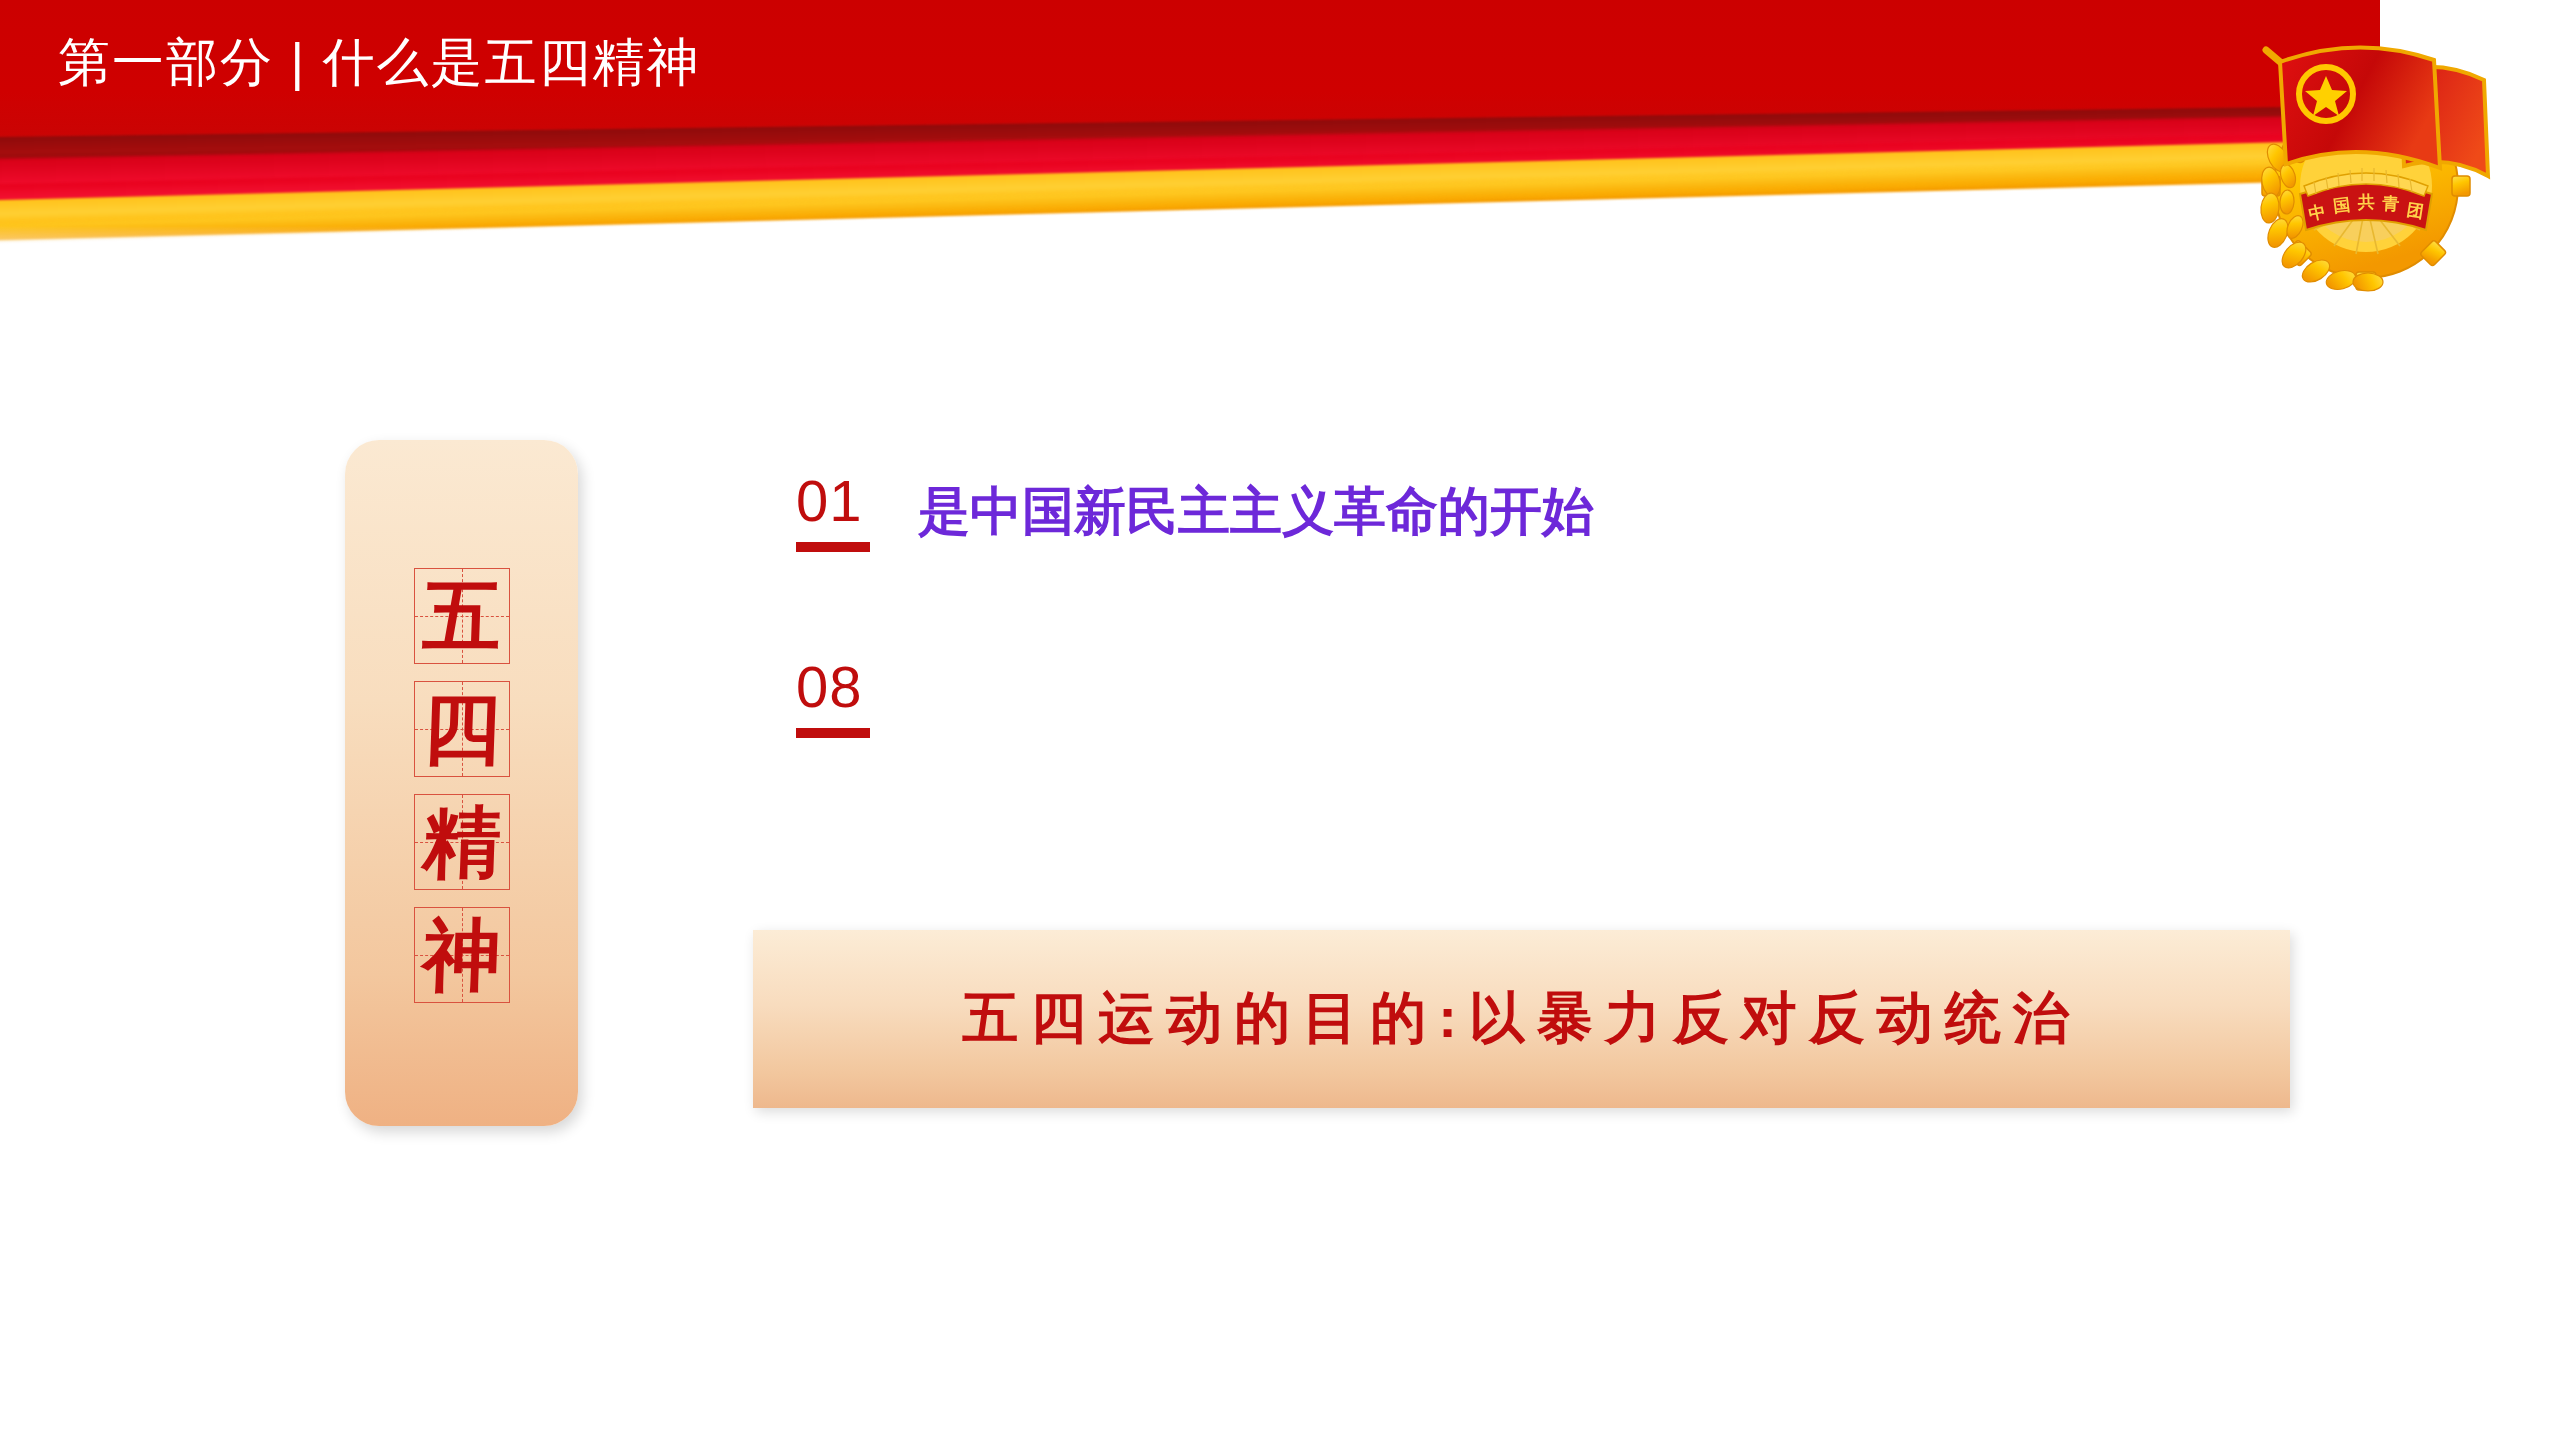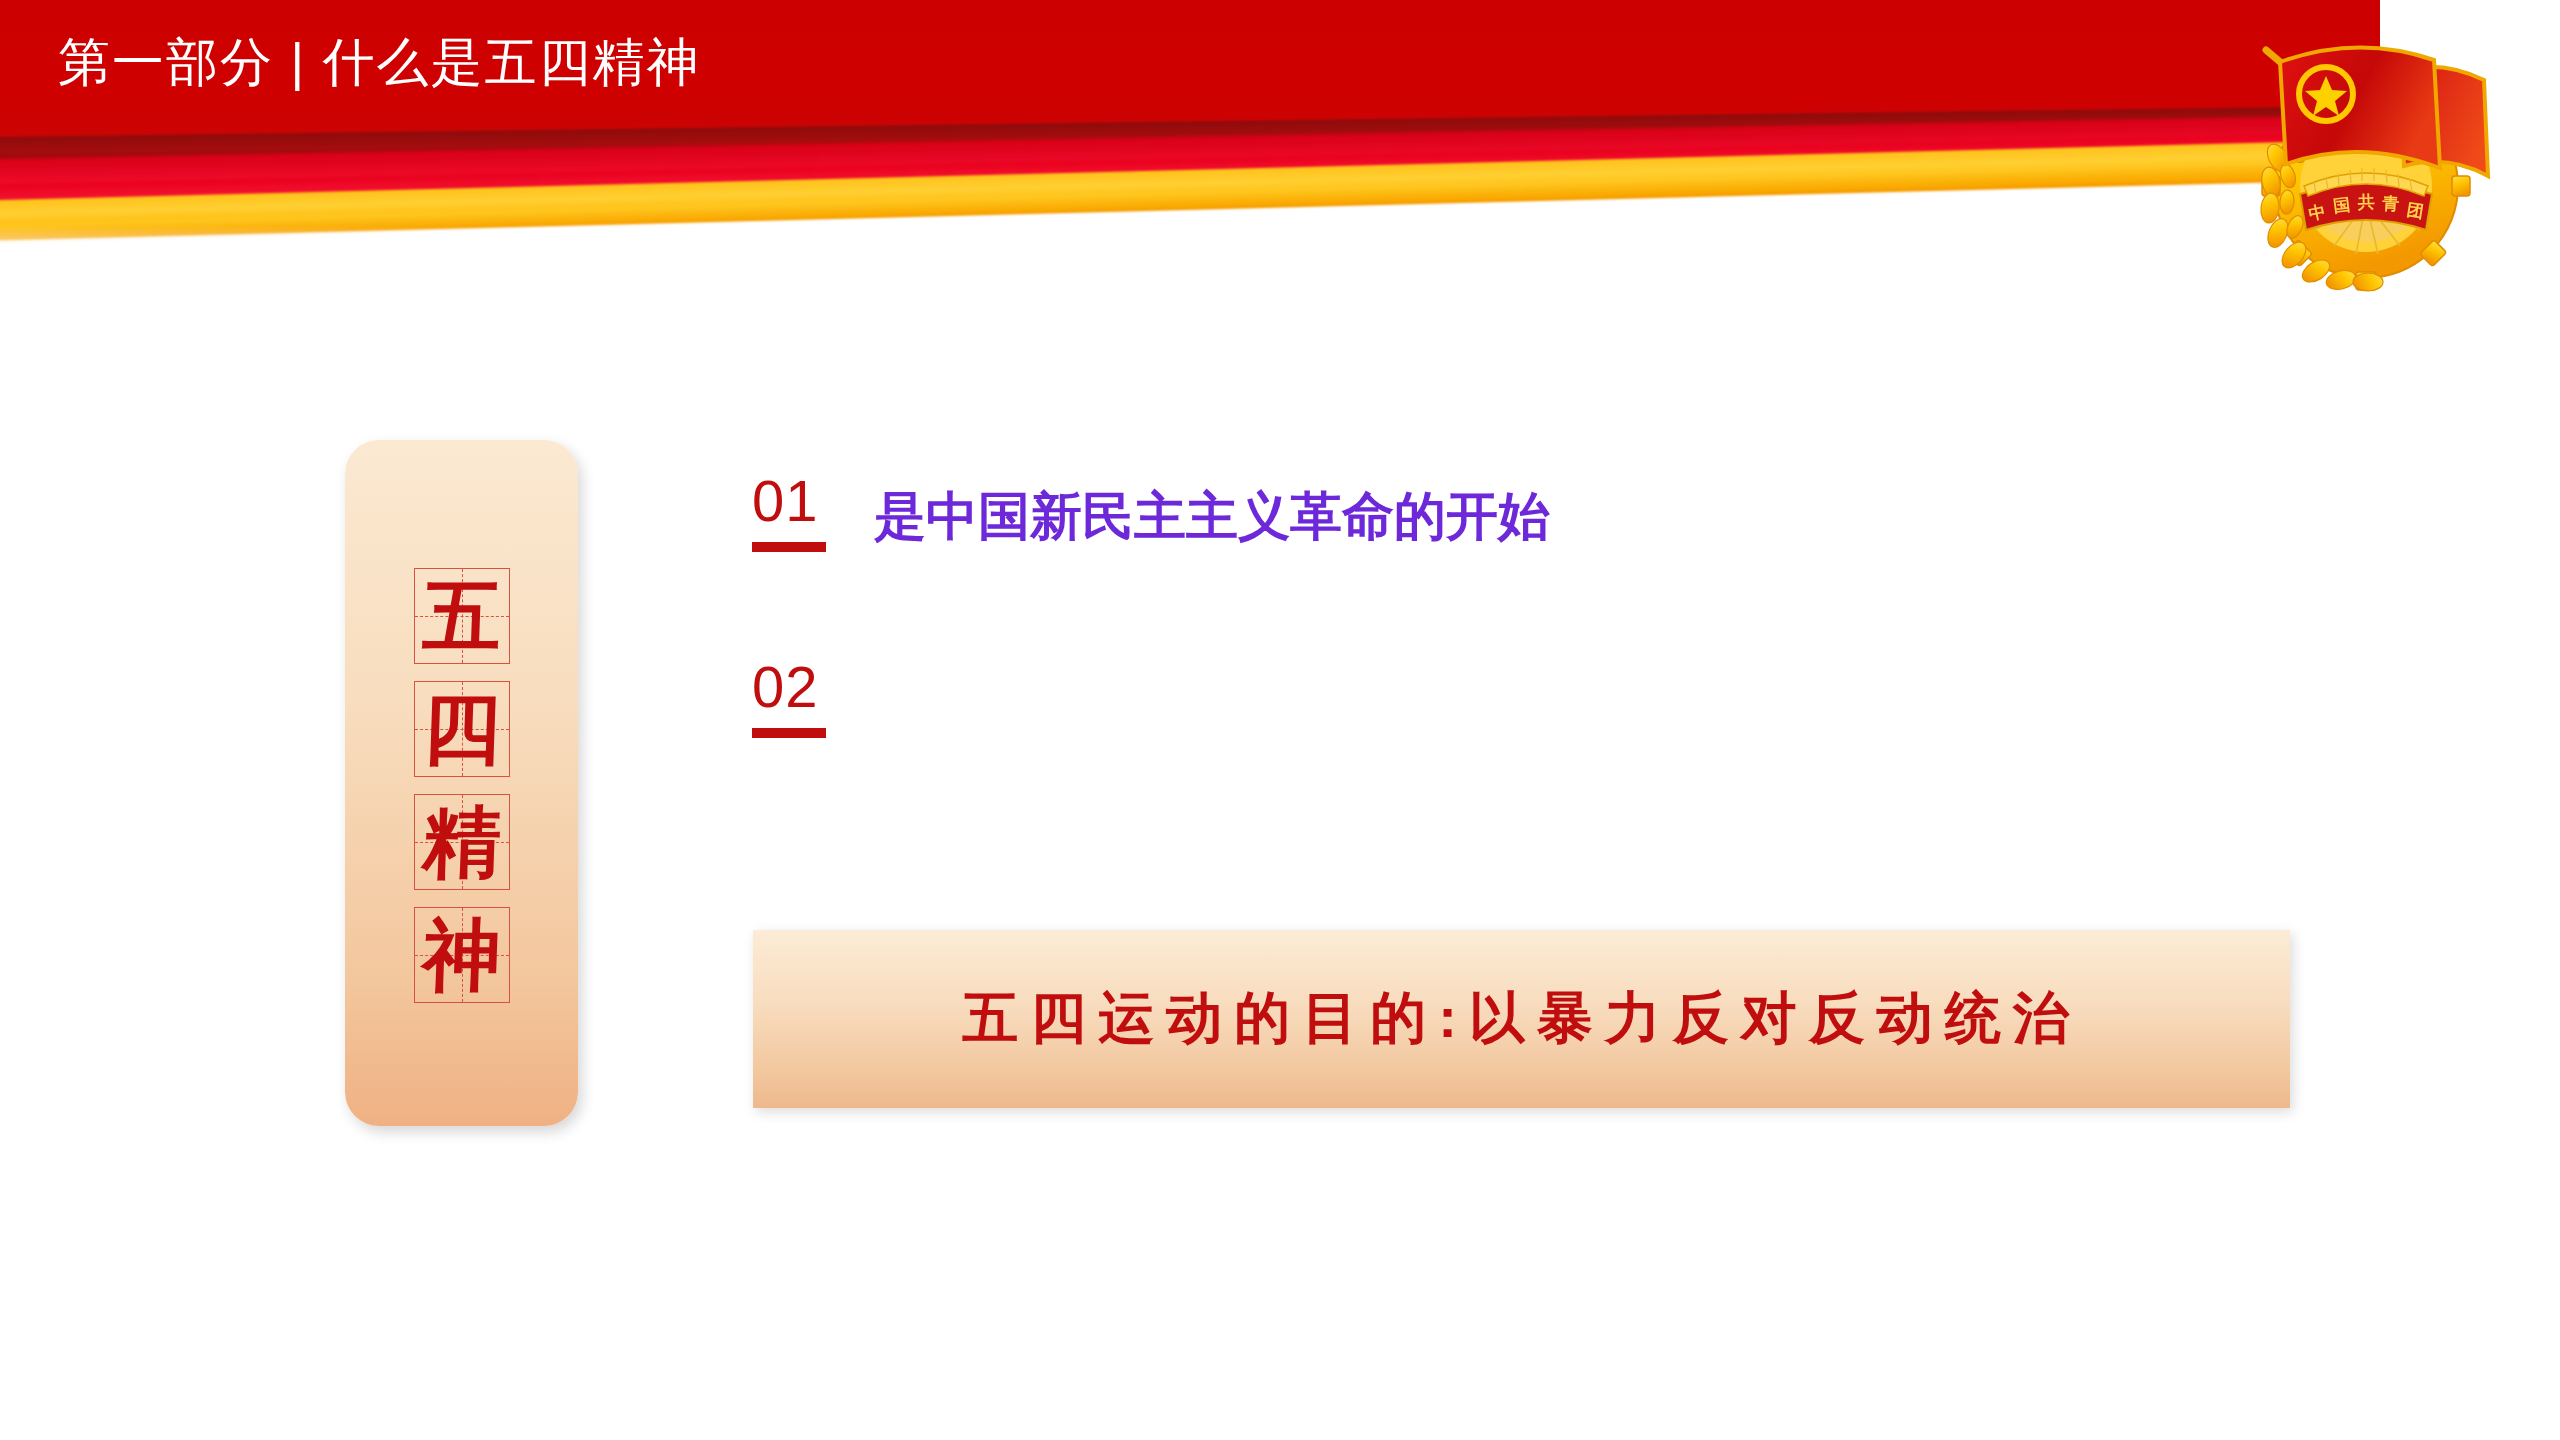--- a/index.html
+++ b/index.html
@@ -159,22 +159,23 @@
 
   
   .items {
     position: absolute;
     left: 752px;
     top: 470px;
     width: 1560px;
   }
   .item-row {
     display: flex;
-    align-items: center;
+    align-items: flex-start;
     margin-bottom: 104px;
+    margin-left: 44px;
   }
   .item-num-wrap {
     position: relative;
     width: 96px;
     flex: 0 0 96px;
     padding-top: 2px;
   }
   .item-num {
     color: #c00d0d;
     font-size: 58px;
@@ -355,21 +356,21 @@
   <div class="item-row">
     <div class="item-num-wrap">
       <div class="item-num">01</div>
       <div class="item-num-bar"></div>
     </div>
     <div class="item-text">是中国新民主主义革命的开始</div>
   </div>
 
   <div class="item-row">
     <div class="item-num-wrap">
-      <div class="item-num">02</div>
+      <div class="item-num">08</div>
       <div class="item-num-bar"></div>
     </div>
   </div>
 </div>
 
 <div class="banner">
   <div class="banner-text">五四运动的目的:以暴力反对反动统治</div>
 </div>
 
 </body></html>

